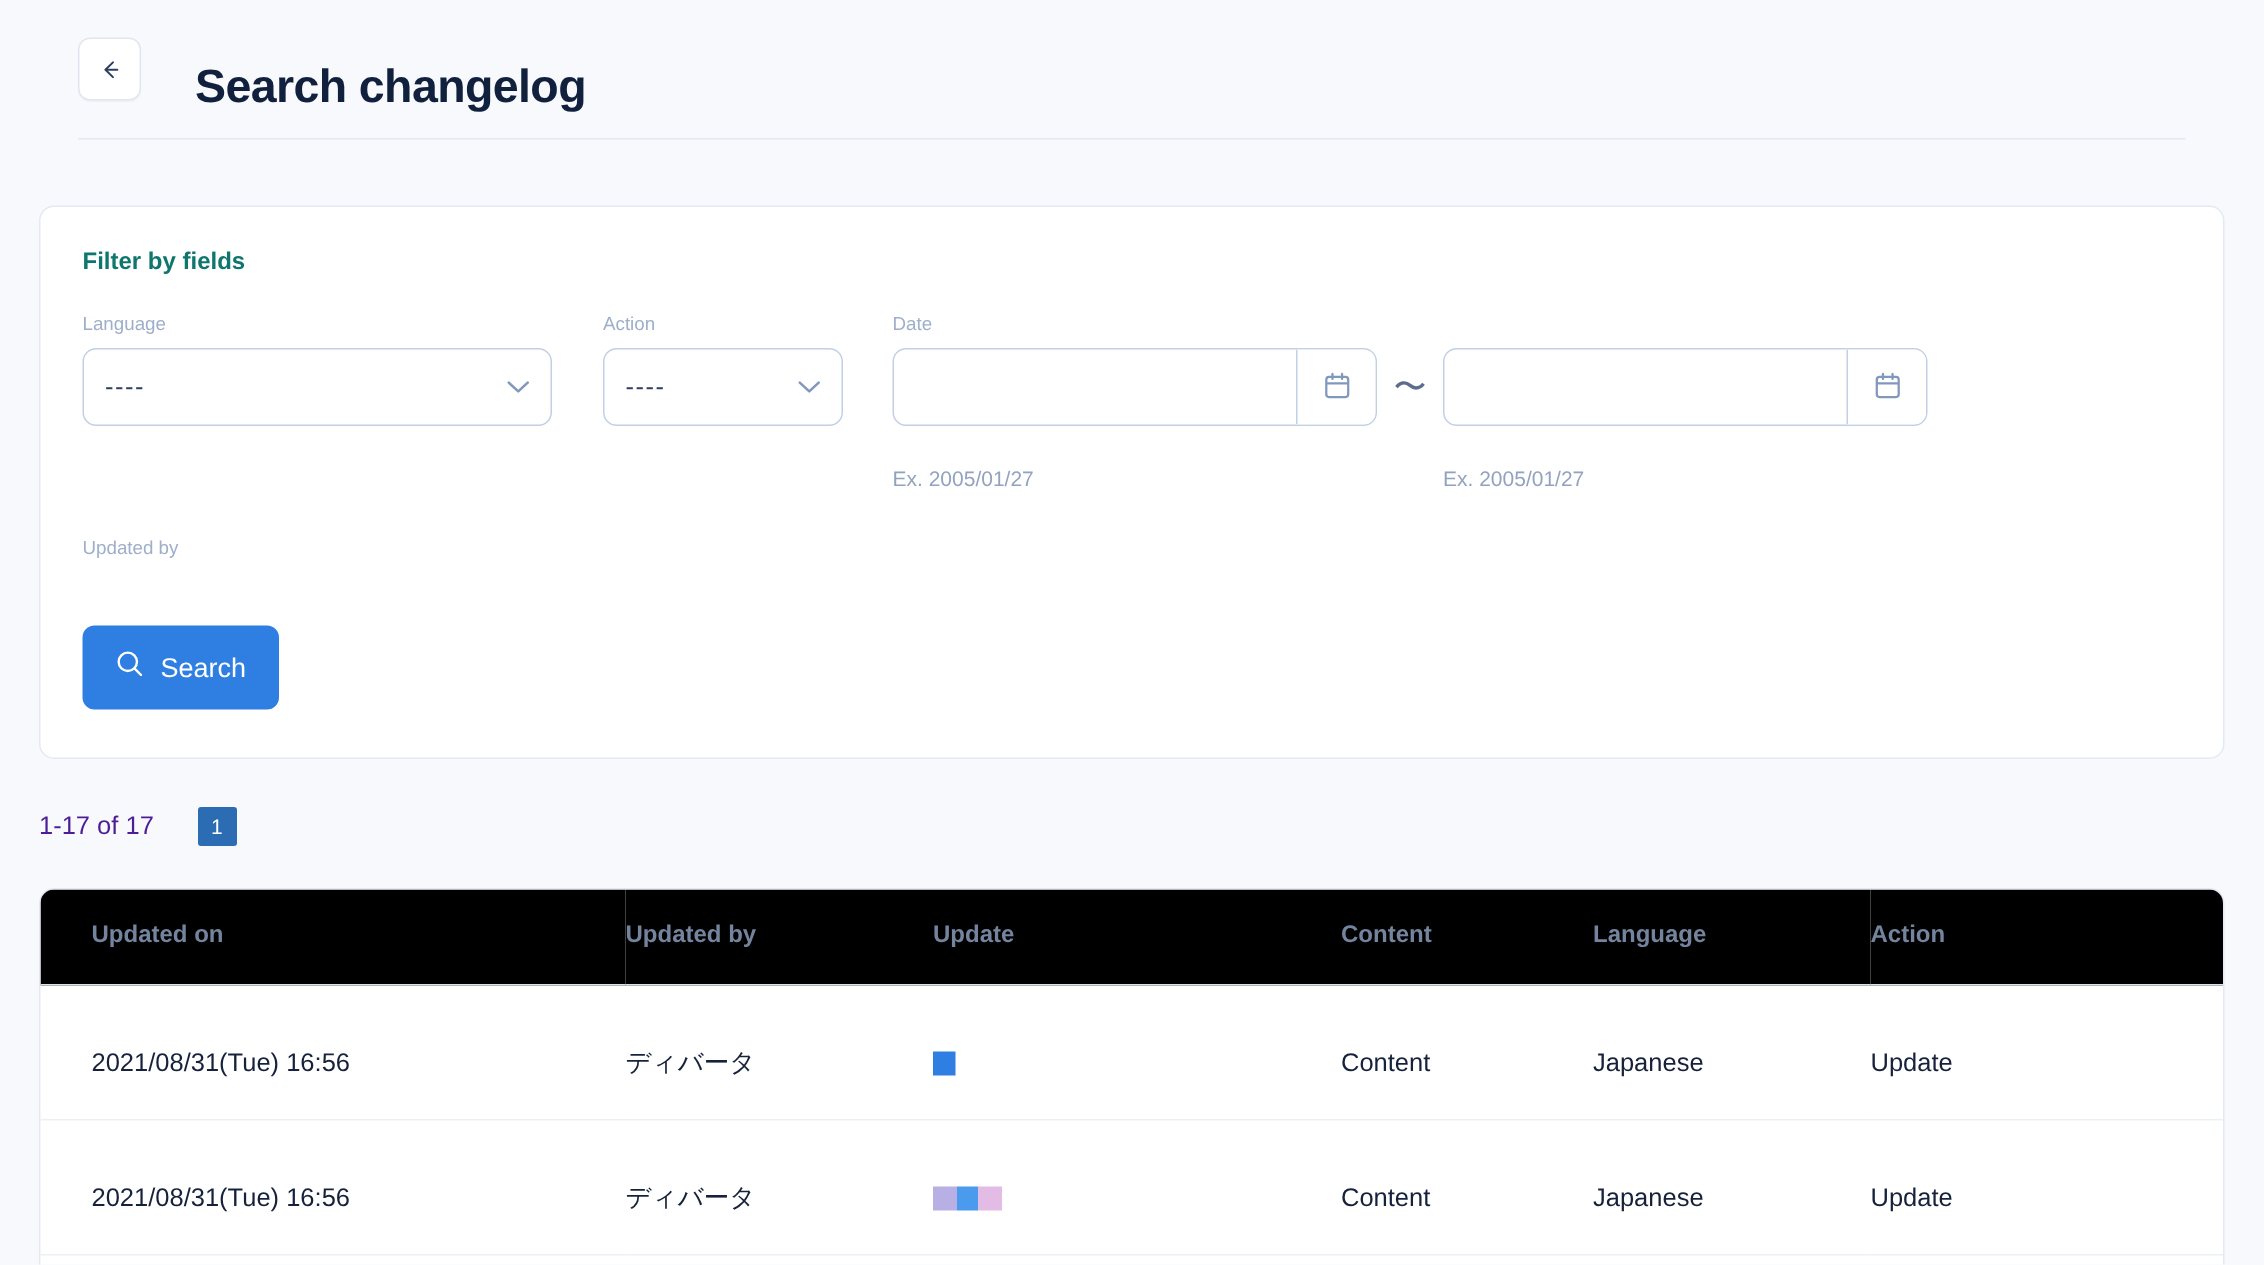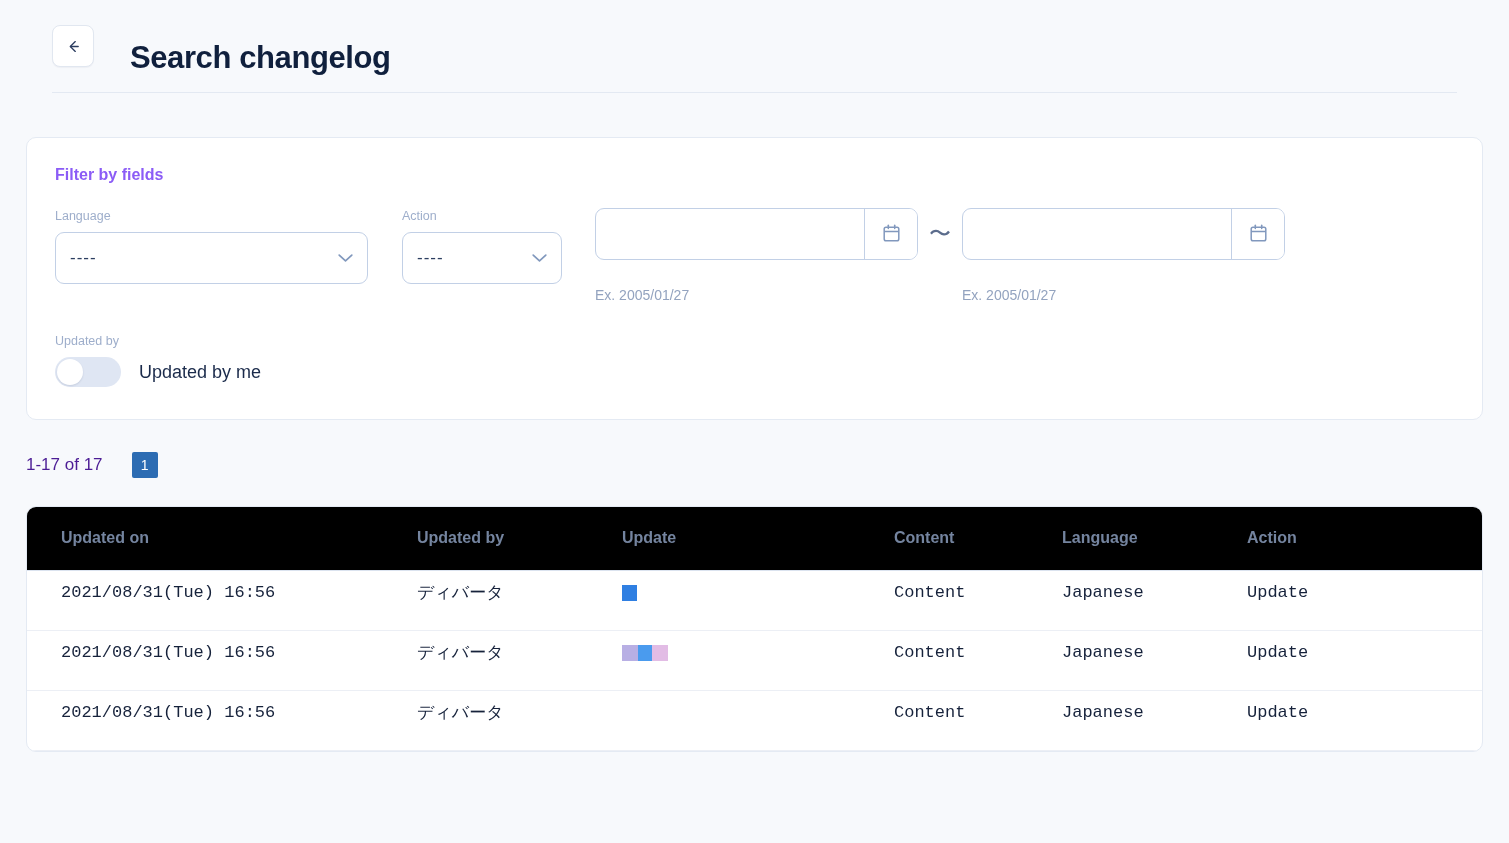--- a/index.html
+++ b/index.html
@@ -60,21 +60,21 @@
   .filter-card {
     margin-top: 44px;
     background: #ffffff;
     border: 1px solid #e4eaf3;
     border-radius: 10px;
     padding: 28px 28px 32px 28px;
   }
   .filter-title {
     font-size: 16px;
     font-weight: bold;
-    color: #8b5cf6;
+    color: #0f766e;
     margin-bottom: 24px;
   }
   .field-row {
     display: flex;
     align-items: flex-start;
   }
   .field {
     display: flex;
     flex-direction: column;
   }
@@ -255,24 +255,23 @@
     text-align: left;
     font-size: 16px;
     font-weight: bold;
     color: #74849f;
     padding: 22px 0 23px 0;
     border-bottom: 1px solid #dbe3ef;
   }
   tbody td {
     font-size: 17px;
     color: #16223b;
-    padding: 10px 0 26px 0;
+    padding: 40px 0 26px 0;
     border-bottom: 1px solid #eceff5;
     vertical-align: middle;
-    font-family: Liberation Mono, monospace;
   }
   .col-updated-on  { width: 390px; padding-left: 34px !important; }
   .col-updated-by  { width: 205px; }
   .col-title       { width: 272px; }
   .col-module      { width: 168px; }
   .col-language    { width: 185px; }
   .col-action      { width: auto; }
 
   .redaction { display: flex; align-items: center; height: 16px; }
   .redaction span { display: block; height: 16px; }
@@ -323,20 +322,21 @@
             <span class="select-value">----</span>
             <span class="select-chevron">
               <svg width="17" height="11" viewBox="0 0 17 11" fill="none">
                 <path d="M2.2 2.6 L8.5 8.4 L14.8 2.6" stroke="#8198bd" stroke-width="1.7" stroke-linecap="round" stroke-linejoin="round"></path>
               </svg>
             </span>
           </div>
         </div>
 
         <div class="field field-date">
+          <div class="field-label">Date</div>
           <div class="date-group">
 
             <div>
               <div class="date-input-wrap">
                 <input class="date-input" type="text" value="" placeholder="" style="">
                 <button class="cal-button">
                   <span>
                     <svg width="19" height="20" viewBox="0 0 19 20" fill="none">
                       <rect x="2.2" y="4.3" width="14.6" height="13.4" rx="1.8" stroke="#8198bd" stroke-width="1.5"></rect>
                       <path d="M2.2 8.6 H16.8" stroke="#8198bd" stroke-width="1.5"></path>
@@ -369,29 +369,32 @@
             </div>
 
           </div>
         </div>
 
       </div>
 
       
       <div class="field toggle-field">
         <div class="field-label">Updated by</div>
-        <div class="toggle-row">
-          <div class="toggle">
-            <div class="knob"></div>
-          </div>
-          <div class="toggle-text">Updated by me</div>
-        </div>
       </div>
 
       
+      <button class="search-button">
+        <span>
+          <svg width="19" height="19" viewBox="0 0 19 19" fill="none">
+            <circle cx="8.2" cy="8.2" r="6.1" stroke="#ffffff" stroke-width="1.6"></circle>
+            <path d="M12.8 12.8 L17 17" stroke="#ffffff" stroke-width="1.6" stroke-linecap="round"></path>
+          </svg>
+        </span>
+        <span>Search</span>
+      </button>
     </div>
 
     <div class="pagination">
       <div class="page-range">1-17 of 17</div>
       <div class="page-num">1</div>
     </div>
 
     <div class="table-card">
       <table>
         <thead>

